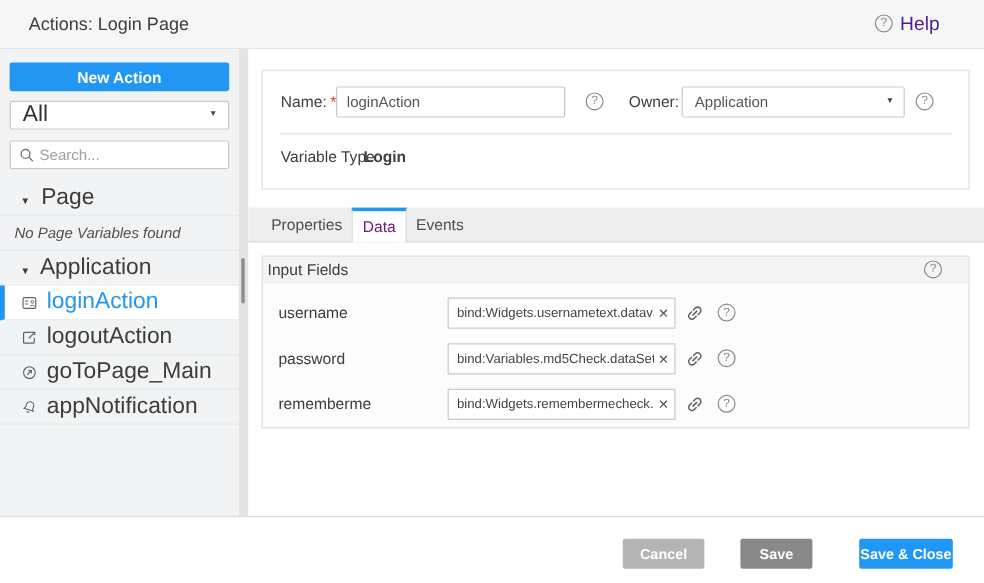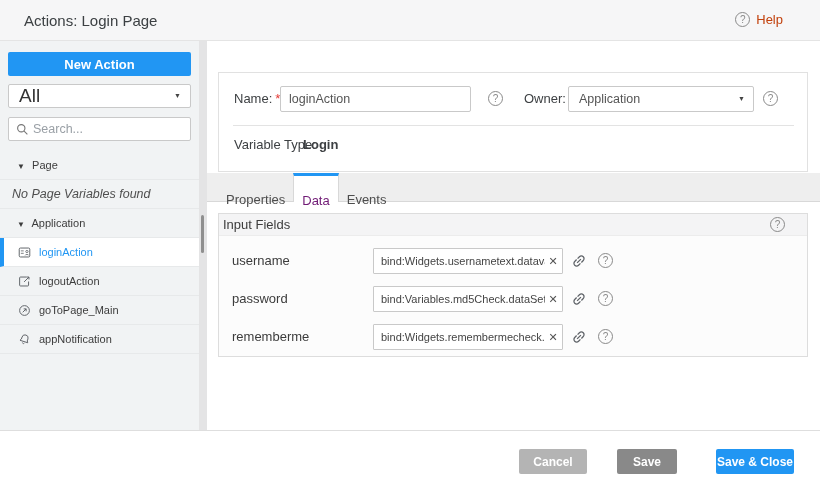--- a/index.html
+++ b/index.html
@@ -4,22 +4,22 @@
 <style>
   * { margin:0; padding:0; box-sizing:border-box; }
   html,body { background:#fff; }
   body { font-family:"Liberation Sans","DejaVu Sans",sans-serif; }
   .app { position:relative; width:820px; height:486px; background:#fff; overflow:hidden; }
 
   
   .titlebar { position:absolute; left:0; top:0; width:820px; height:41px;
               background:#f6f6f7; border-bottom:1px solid #e4e4e4;padding-left:28px; }
   .titlebar .title { position:absolute; left:24px; top:12px; font-size:15px; color:#3c4043; }
-  .help-link { position:absolute; right:37px; top:12px; display:flex; align-items:flex-end; gap:6px;
-               color:#c2410c; font-size:13px; cursor:pointer; }
+  .help-link { position:absolute; right:37px; top:12px; display:flex; align-items:flex-start; gap:6px;
+               color:#4c1d95; font-size:16px; cursor:pointer; }
 
   .qicon { display:inline-flex; width:15px; height:15px; border:1px solid #8a8a8a; border-radius:50%;
            align-items:center; justify-content:center; color:#8a8a8a; font-size:10px; flex:0 0 auto; }
   .qicon::after { content:"?"; }
 
   
   .sidebar { position:absolute; left:0; top:41px; width:199px; height:389px; background:#f1f3f4; }
   .btn-new { display:block; margin:11px 8px 0 8px; width:183px; height:24px; background:#2196f3;
              color:#fff; font-weight:bold; font-size:13px; border:none; border-radius:2px; cursor:pointer; }
   .select-all { position:relative; margin:8px 8px 0 8px; height:24px; background:#fff;
@@ -30,38 +30,38 @@
   .search-box { position:relative; margin:9px 8px 0 8px; height:24px; background:#fff;
                 border:1px solid #c9c9c9; border-radius:2px; }
   .search-box svg { position:absolute; left:7px; top:5px; }
   .search-box input { position:absolute; left:24px; top:0; width:160px; height:22px; border:none;
                       outline:none; font-size:12.5px; color:#444; background:transparent;
                       font-family:"Liberation Sans","DejaVu Sans",sans-serif; }
   .search-box input::placeholder { color:#9aa0a6; }
 
   .tree { margin-top:10px; }
   .tree-row { position:relative; height:29px; line-height:28px; border-bottom:1px solid #e7e9ea;
-              font-size:11px; color:#3c3c3c; cursor:pointer; }
+              font-size:19px; color:#3c3c3c; cursor:pointer; }
   .tree-row.group { padding-left:17px; }
   .tree-arrow { display:inline-block; width:12px; font-size:8px; color:#3c3c3c; }
   .tree-arrow::after { content:"▼"; }
   .tree-row.note { padding-left:12px; font-style:italic; font-size:12.5px; color:#4f4f4f; cursor:default; }
   .tree-row.item { padding-left:18px; display:flex; align-items:center; gap:8px; }
   .tree-row.item svg { flex:0 0 auto; }
   .tree-row.item.selected { background:#fff; border-left:4px solid #2196f3; padding-left:14px; }
   .tree-row.item.selected .item-label { color:#2196f3; }
 
   
   .vdivider { position:absolute; left:199px; top:41px; width:8px; height:389px; background:#e4e4e5; }
   .vthumb { position:absolute; left:2px; top:174px; width:3px; height:38px; background:#8f8f8f; border-radius:3px; }
 
   
   .main { position:absolute; left:207px; top:41px; width:613px; height:389px; background:#fff; }
 
-  .card { position:absolute; left:11px; top:31px; width:590px; height:100px;
+  .card { position:absolute; left:11px; top:17px; width:590px; height:100px;
           background:#fff; border:1px solid #e1e1e1; }
   .fld-label { position:absolute; font-size:13px; color:#3d4043; line-height:26px; }
   .req { color:#e53935; margin-left:3px; }
   .txt-input { border:1px solid #c9c9c9; border-radius:2px; font-size:12.5px; color:#555;
                padding:0 8px; outline:none; background:#fff;
                font-family:"Liberation Sans","DejaVu Sans",sans-serif; }
   .name-input { position:absolute; left:61px; top:13px; width:191px; height:26px; }
   .help-1 { position:absolute; left:269px; top:18px; }
   .owner-label { left:305px; top:13px; }
   .owner-select { position:absolute; left:349px; top:13px; width:186px; height:26px; background:#fff;
@@ -69,21 +69,21 @@
                   line-height:24px; padding-left:10px; cursor:pointer; }
   .owner-select .caret { line-height:24px; right:8px; }
   .help-2 { position:absolute; left:544px; top:18px; }
   .card-divider { position:absolute; left:14px; right:13px; top:52px; height:1px; background:#e3e3e3; }
   .vt-label { left:15px; top:59px; }
   .vt-value { position:absolute; left:84px; top:59px; font-size:13px; color:#3d4043; font-weight:bold; line-height:26px; }
 
   
   .tabstrip { position:absolute; left:0; top:132px; width:613px; height:29px; background:#eeeeee;
               border-bottom:1px solid #d8d8d8; display:flex; padding-left:11px; }
-  .tab { height:29px; line-height:29px; padding:12px 8px; font-size:13px; color:#4d4d4d; cursor:pointer; }
+  .tab { height:29px; line-height:29px; padding:0 8px; font-size:13px; color:#4d4d4d; cursor:pointer; }
   .tab.active { background:#fff; border-top:3px solid #2196f3; border-left:1px solid #d8d8d8;
                 border-right:1px solid #d8d8d8; line-height:25px; margin-bottom:-1px; color:#701a75; }
 
   
   .panel { position:absolute; left:11px; top:172px; width:590px; height:144px;
            border:1px solid #ddd; background:#fcfcfc; }
   .panel-header { position:relative; height:22px; background:#f4f4f5; border-bottom:1px solid #ececec;
                   font-size:13px; color:#3c3c3c; line-height:21px; padding-left:4px; }
   .panel-help { position:absolute; right:22px; top:3px; }
   .prow { position:absolute; left:0; width:100%; height:26px; }

